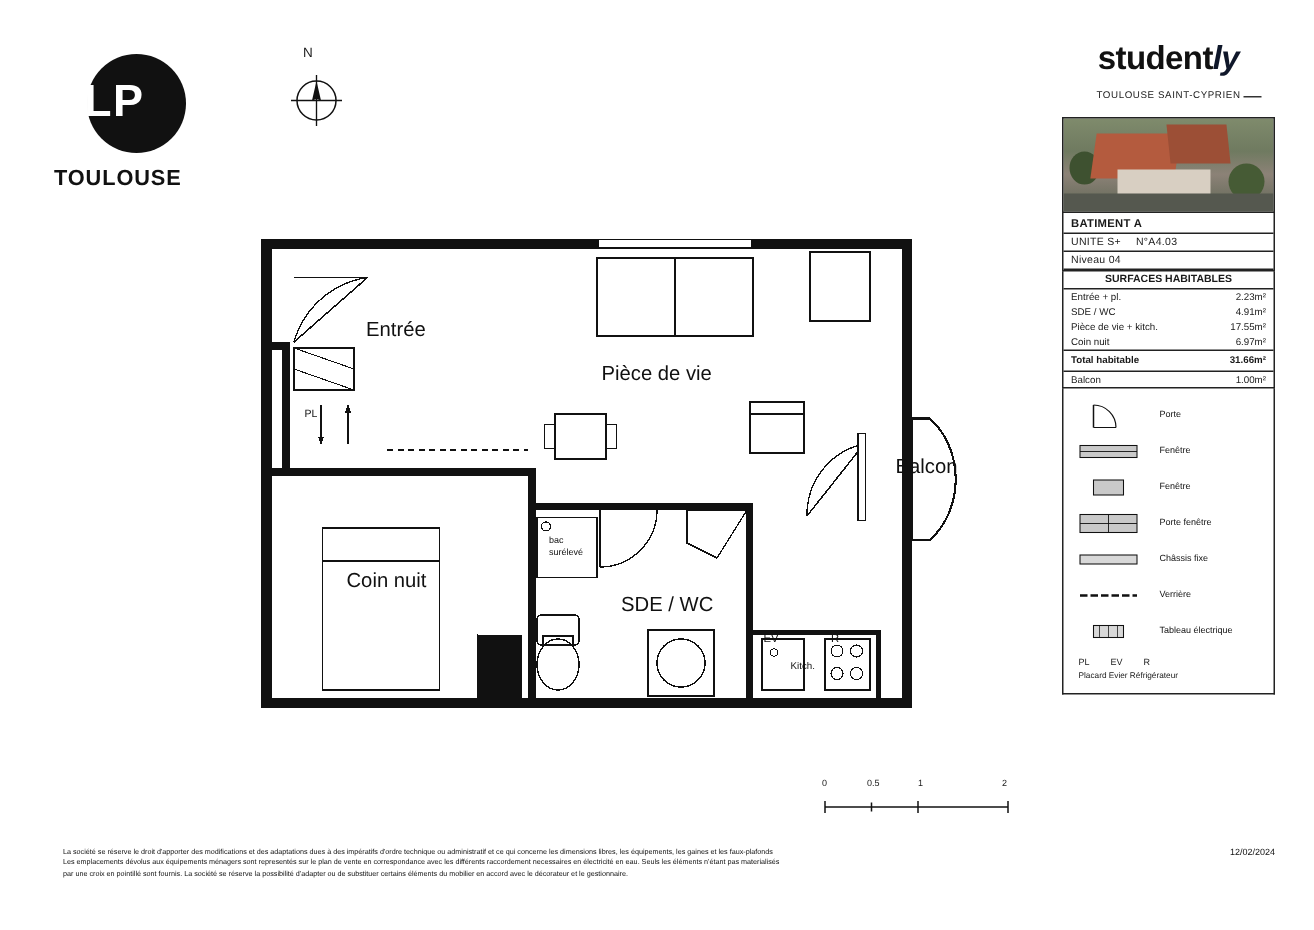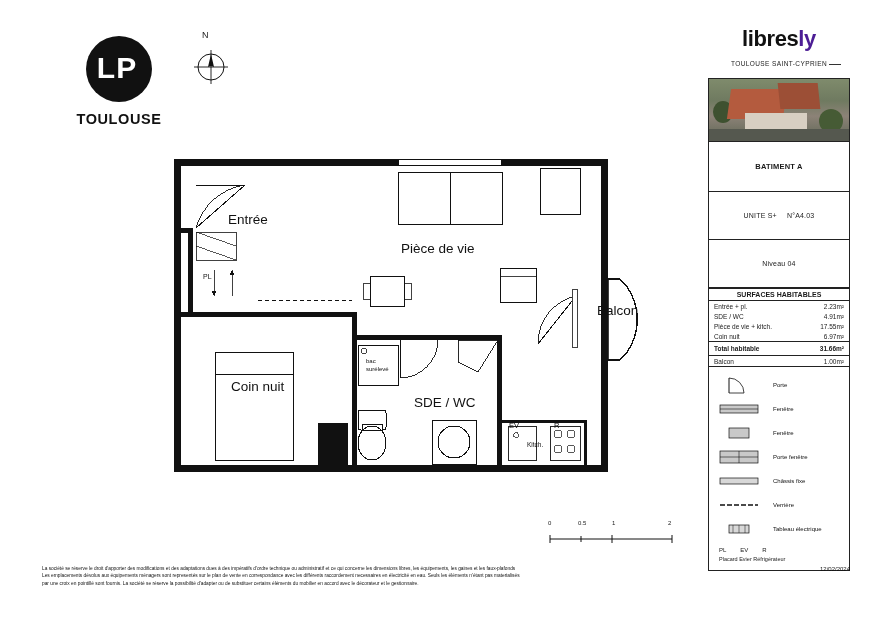--- a/index.html
+++ b/index.html
@@ -16,24 +16,24 @@
     overflow: hidden;
   }
   .page {
     position: absolute;
     inset: 0;
   }
 
   
   .logo-wrap {
     position: absolute;
-    left: 64px;
+    left: 36px;
     top: 36px;
     width: 110px;
-    text-align: center;
+    text-align: left;
   }
   .logo-circle {
     width: 66px;
     height: 66px;
     border-radius: 50%;
     background: #111111;
     margin: 0 auto;
     position: relative;
     color: #ffffff;
     font-weight: bold;
@@ -115,21 +115,21 @@
   .brand {
     text-align: center;
     margin-bottom: 8px;
   }
   .brand-name {
     font-size: 22px;
     font-weight: bold;
     letter-spacing: -0.4px;
     color: #111111;
   }
-  .brand-name .accent { color: #4c1d95; }
+  .brand-name .accent { color: #0f172a; font-style: italic; }
   .brand-sub {
     font-size: 6.5px;
     letter-spacing: 0.4px;
     color: #222222;
     margin-top: 1px;
     position: relative;
     display: inline-block;
   }
   .brand-sub:after {
     content: "";
@@ -175,23 +175,22 @@
   }
 
   .info-table {
     width: 140px;
     border: 1px solid #222;
     border-top: none;
     font-size: 7px;
   }
   .info-row {
     display: flex;
-    justify-content: center;
     border-bottom: 1px solid #222;
-    padding: 20px 0;
+    padding: 2px 0;
     letter-spacing: 0.2px;
   }
   .info-row.last { border-bottom: 1px solid #222; }
   .info-row span { padding: 0 5px; }
   .info-title { font-weight: bold; font-size: 7.5px; }
 
   .surf-table {
     width: 140px;
     border: 1px solid #222;
     border-top: none;
@@ -379,21 +378,21 @@
 
       <path d="M608 279 L620 279 A 46 52 0 0 1 620 360 L608 360" fill="none" stroke="#111" stroke-width="1.4"></path>
       <line x1="608" y1="279" x2="608" y2="360" stroke="#111" stroke-width="0.8"></line>
 
       <rect x="572" y="289" width="5" height="58" fill="#fff" stroke="#111" stroke-width="0.8"></rect>
 
       <polygon points="458,340 498,340 478,372 458,362" fill="none" stroke="#111" stroke-width="0.9"></polygon>
     </g>
   </svg>
 
-  <div class="room-label" style="left:228px; top:212px;">Entrée</div>
+  <div class="room-label" style="left:244px; top:212px;">Entrée</div>
   <div class="room-label" style="left:401px; top:241px;">Pièce de vie</div>
   <div class="room-label" style="left:597px; top:303px;">Balcon</div>
   <div class="room-label" style="left:231px; top:379px;">Coin nuit</div>
   <div class="room-label" style="left:414px; top:395px;">SDE / WC</div>
 
   <div class="small-label" style="left:203px; top:273px; font-size:7px;">PL</div>
   <div class="small-label" style="left:366px; top:358px;">bac</div>
   <div class="small-label" style="left:366px; top:366px;">surélevé</div>
   <div class="small-label" style="left:509px; top:421px; font-size:7.5px;">EV</div>
   <div class="small-label" style="left:554px; top:421px; font-size:7.5px;">R</div>
@@ -411,21 +410,21 @@
       <line x1="2" y1="1" x2="2" y2="9" stroke="#111" stroke-width="1"></line>
       <line x1="33" y1="2" x2="33" y2="8" stroke="#111" stroke-width="1"></line>
       <line x1="64" y1="1" x2="64" y2="9" stroke="#111" stroke-width="1"></line>
       <line x1="124" y1="1" x2="124" y2="9" stroke="#111" stroke-width="1"></line>
     </svg>
   </div>
 
   <div class="right-panel">
 
     <div class="brand">
-      <div class="brand-name"><span>libres</span><span class="accent">ly</span></div>
+      <div class="brand-name"><span>student</span><span class="accent">ly</span></div>
       <div class="brand-sub">TOULOUSE SAINT-CYPRIEN</div>
     </div>
 
     <div class="photo">
       <div class="tree1"></div>
       <div class="roof1"></div>
       <div class="roof2"></div>
       <div class="wall"></div>
       <div class="tree2"></div>
       <div class="road"></div>

